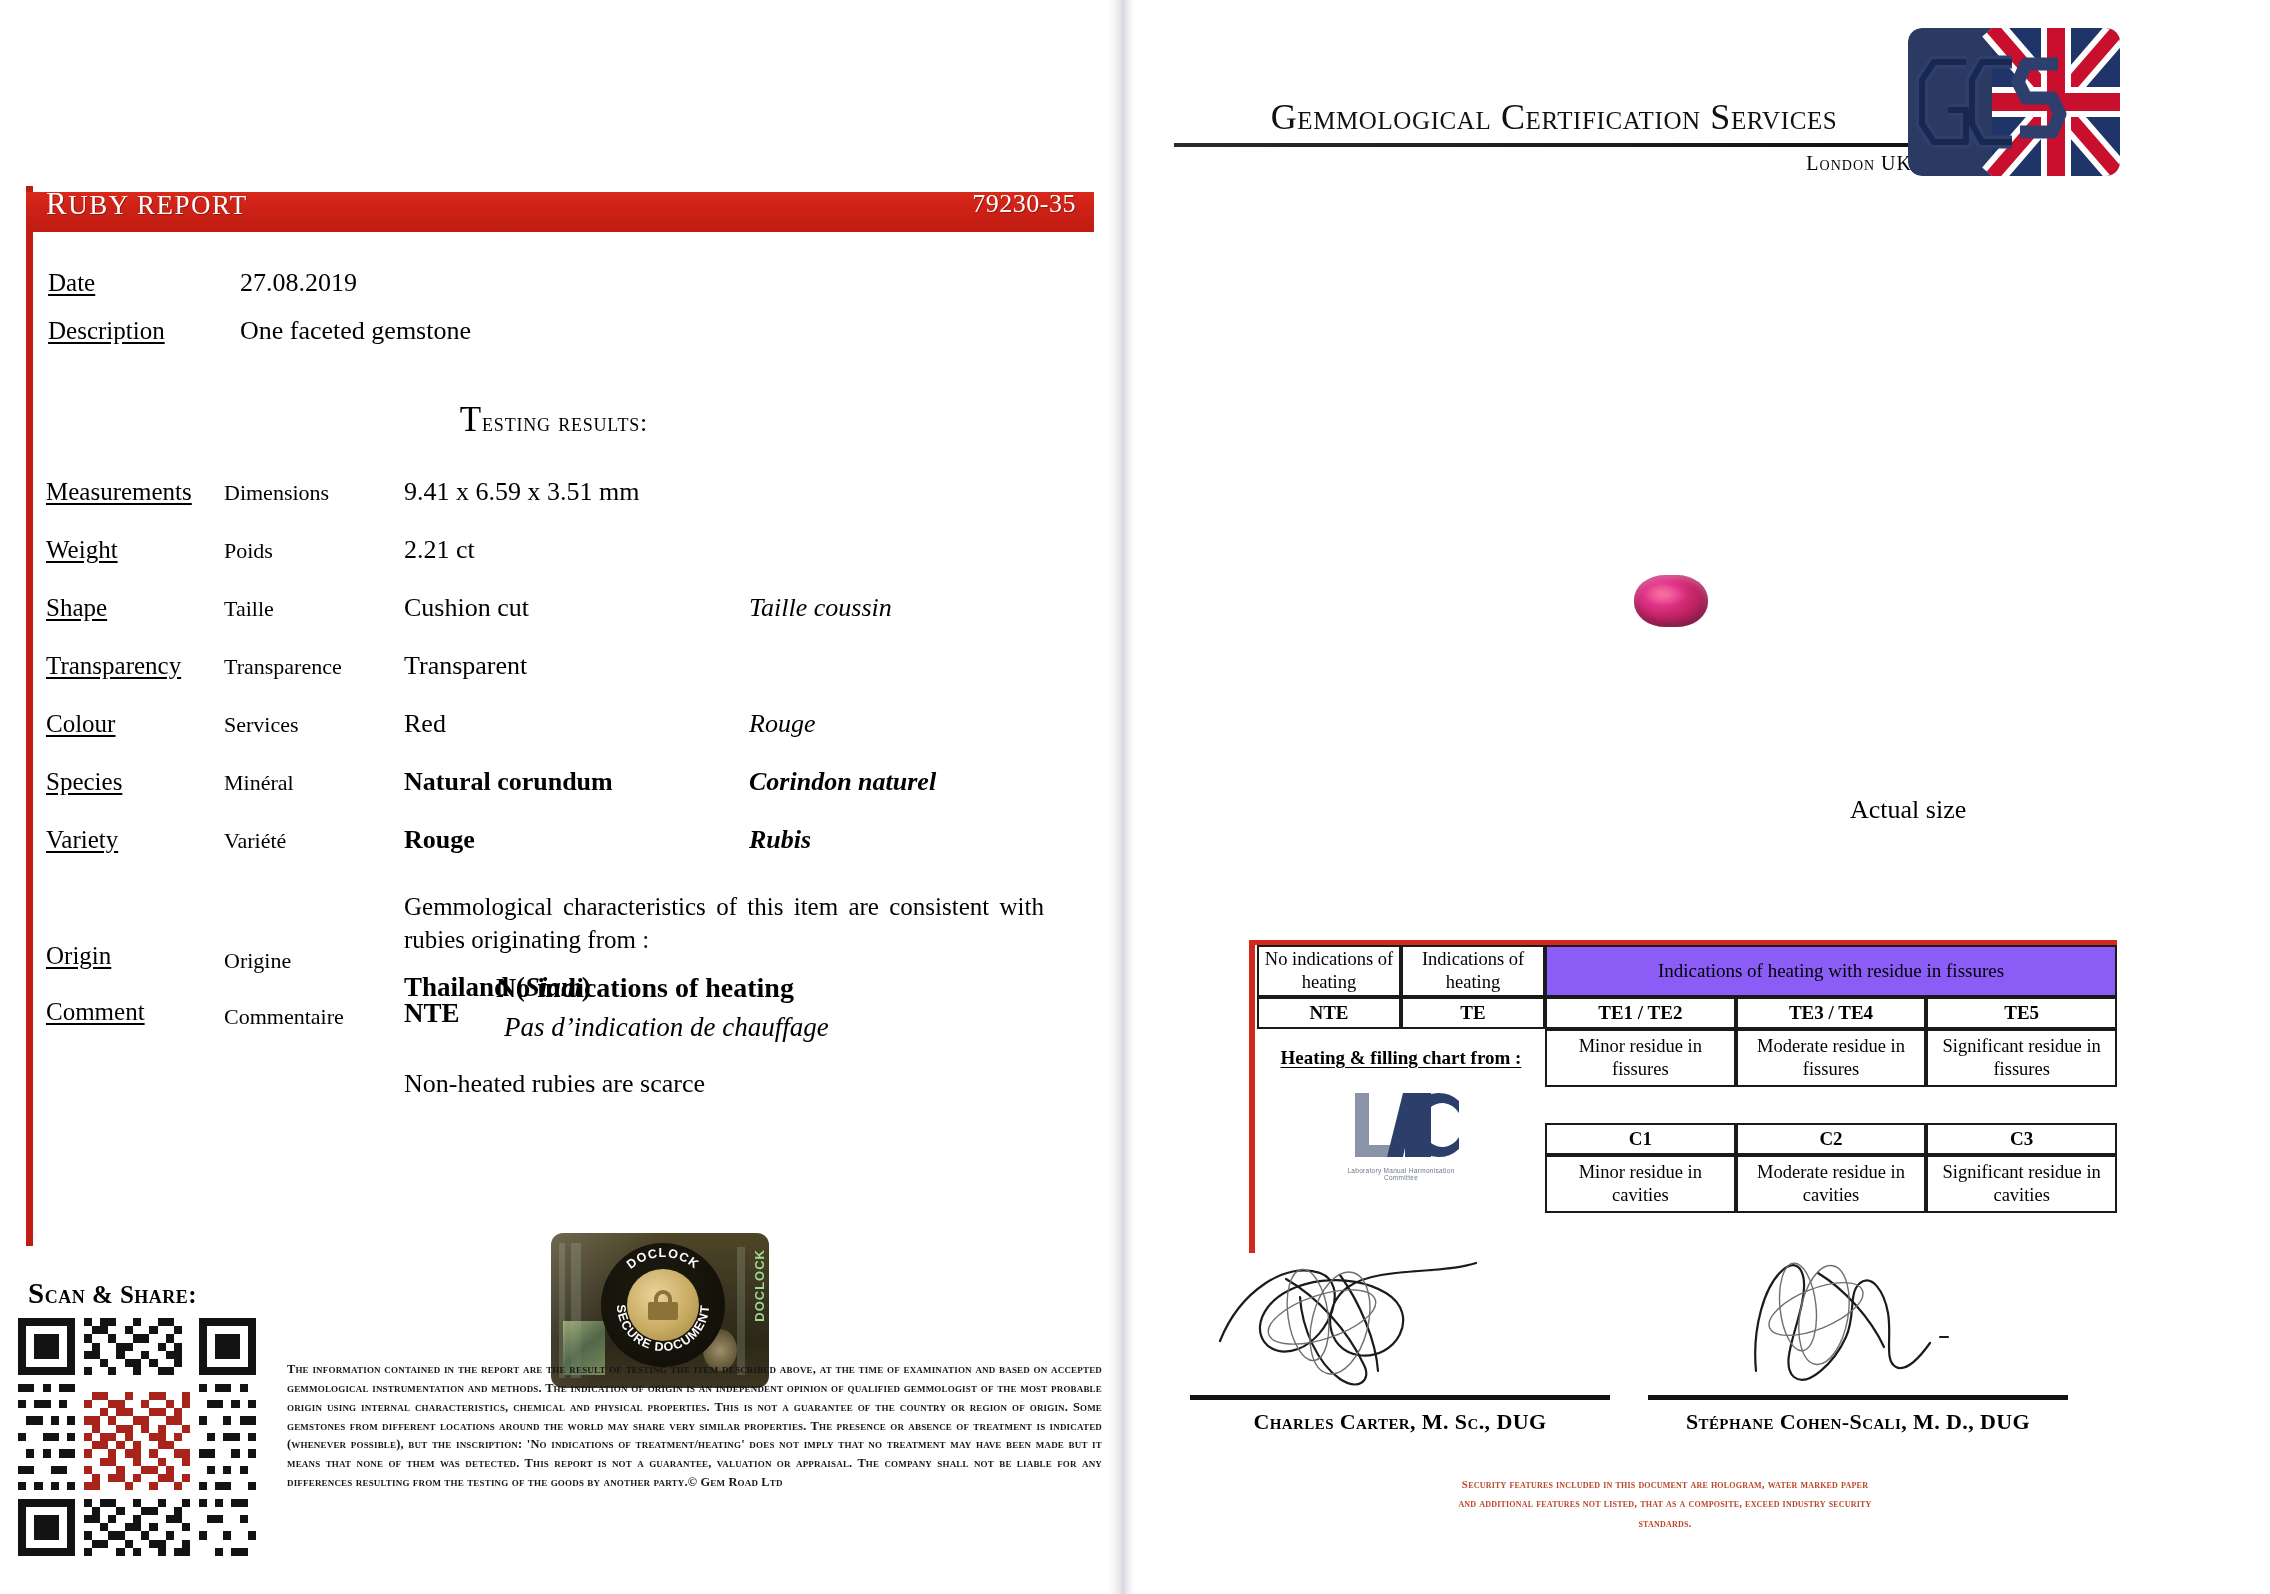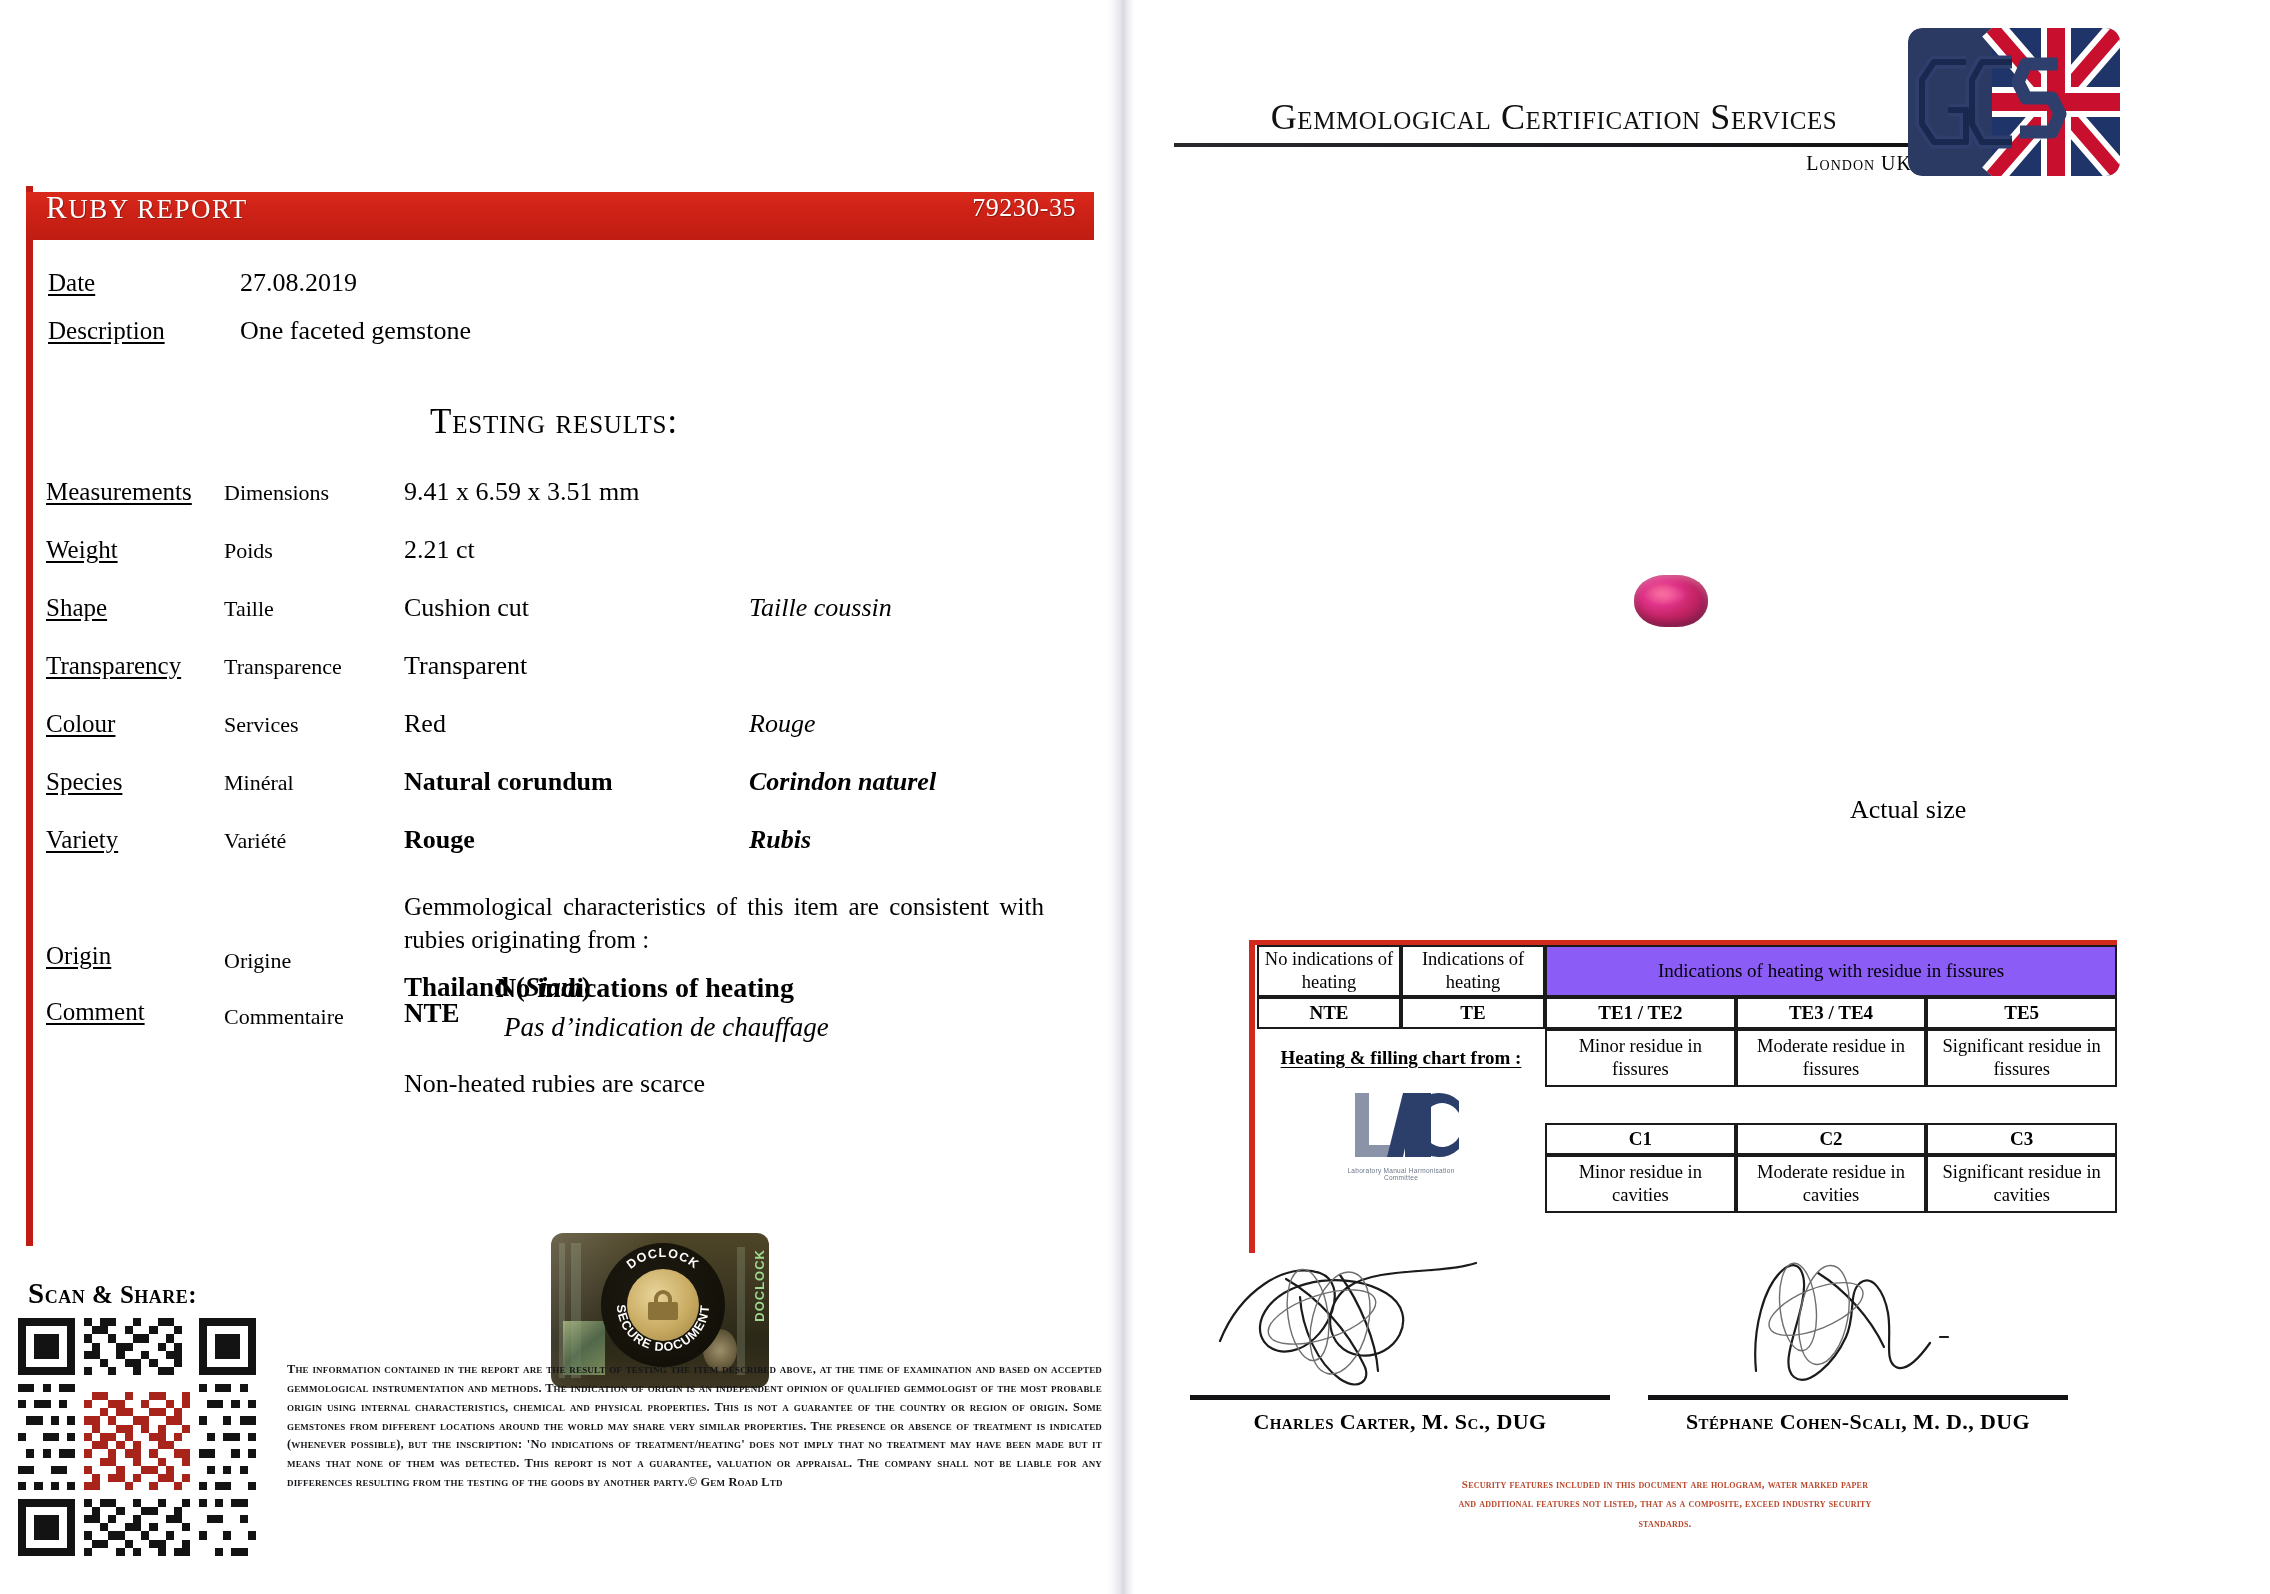--- a/index.html
+++ b/index.html
@@ -34,21 +34,21 @@
     position: absolute;
     left: 26px; top: 186px;
     width: 1068px;
     height: 1060px;
     border-left: 7px solid #c01c13;
   }
 
   .report-header {
     position: absolute;
     left: 26px; top: 192px;
-    width: 1068px; height: 48px;
+    width: 1068px; height: 40px;
     background: linear-gradient(to bottom, #d9291b 0%, #cd2116 45%, #bf1d12 100%);
     color: #ffffff;
     display: flex;
     align-items: center;
     justify-content: space-between;
     padding: 0 18px 16px 20px;
     gap: 12px;
   }
   .report-header .title {
     font-size: 27px;
@@ -73,21 +73,21 @@
     text-decoration: underline;
     text-underline-offset: 3px;
   }
   .meta-value { font-size: 26px; }
 
   .testing-results {
     position: absolute;
     left: 0; top: 400px;
     width: 1108px;
     text-align: center;
-    font-size: 36px;
+    font-size: 26px;
     font-variant: small-caps;
     letter-spacing: 0.8px;
   }
   .testing-results::first-letter { font-size: 35px; }
 
   
   .results {
     position: absolute;
     left: 46px; top: 474px;
     width: 1040px;

